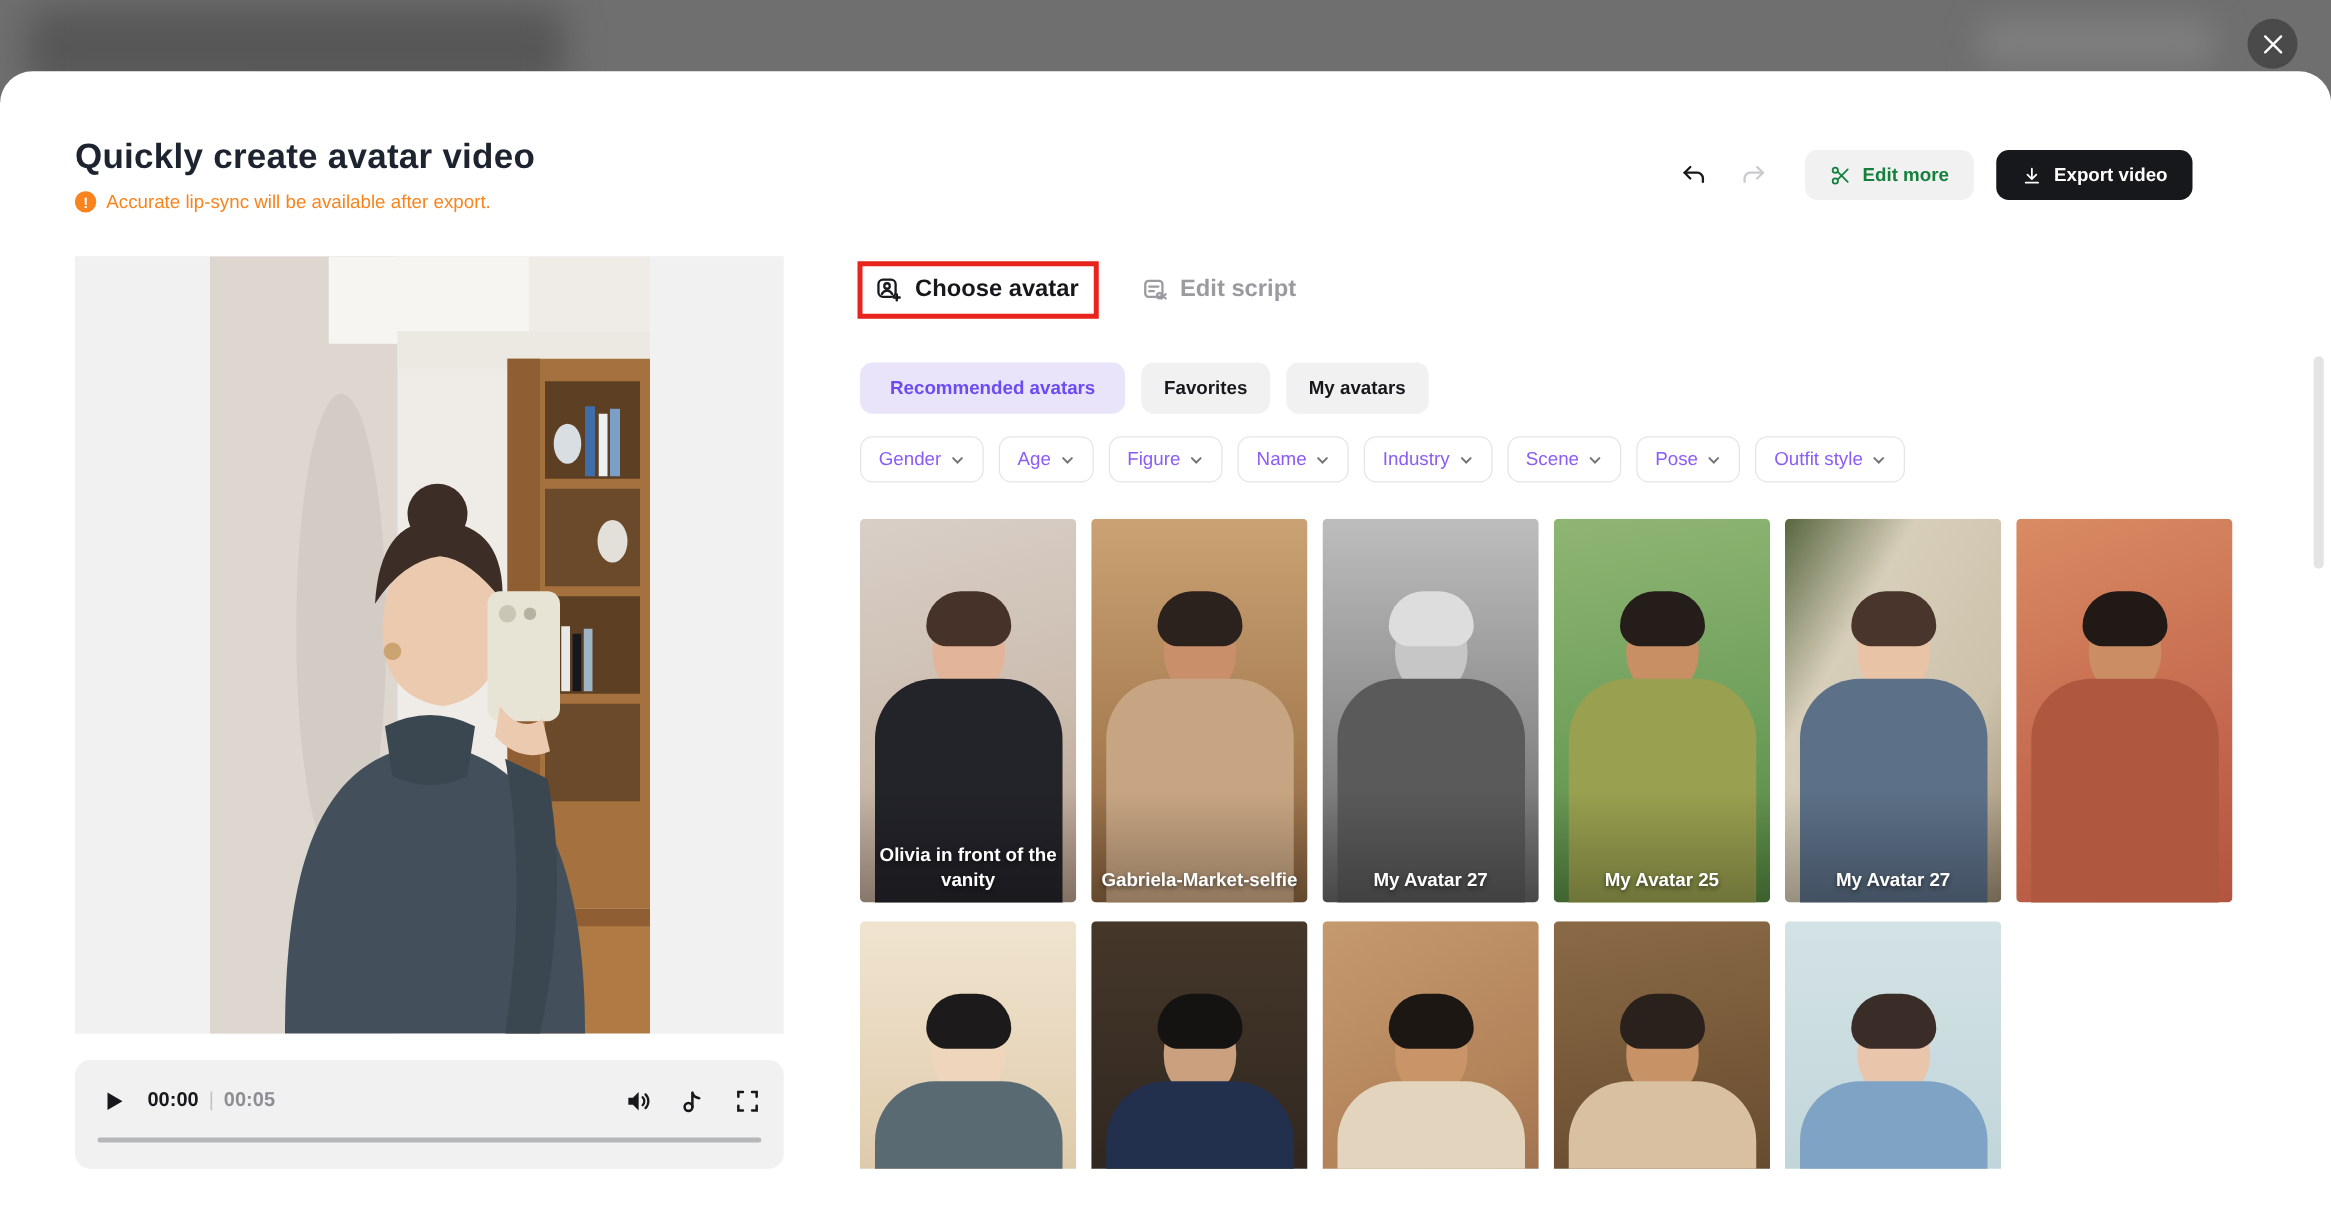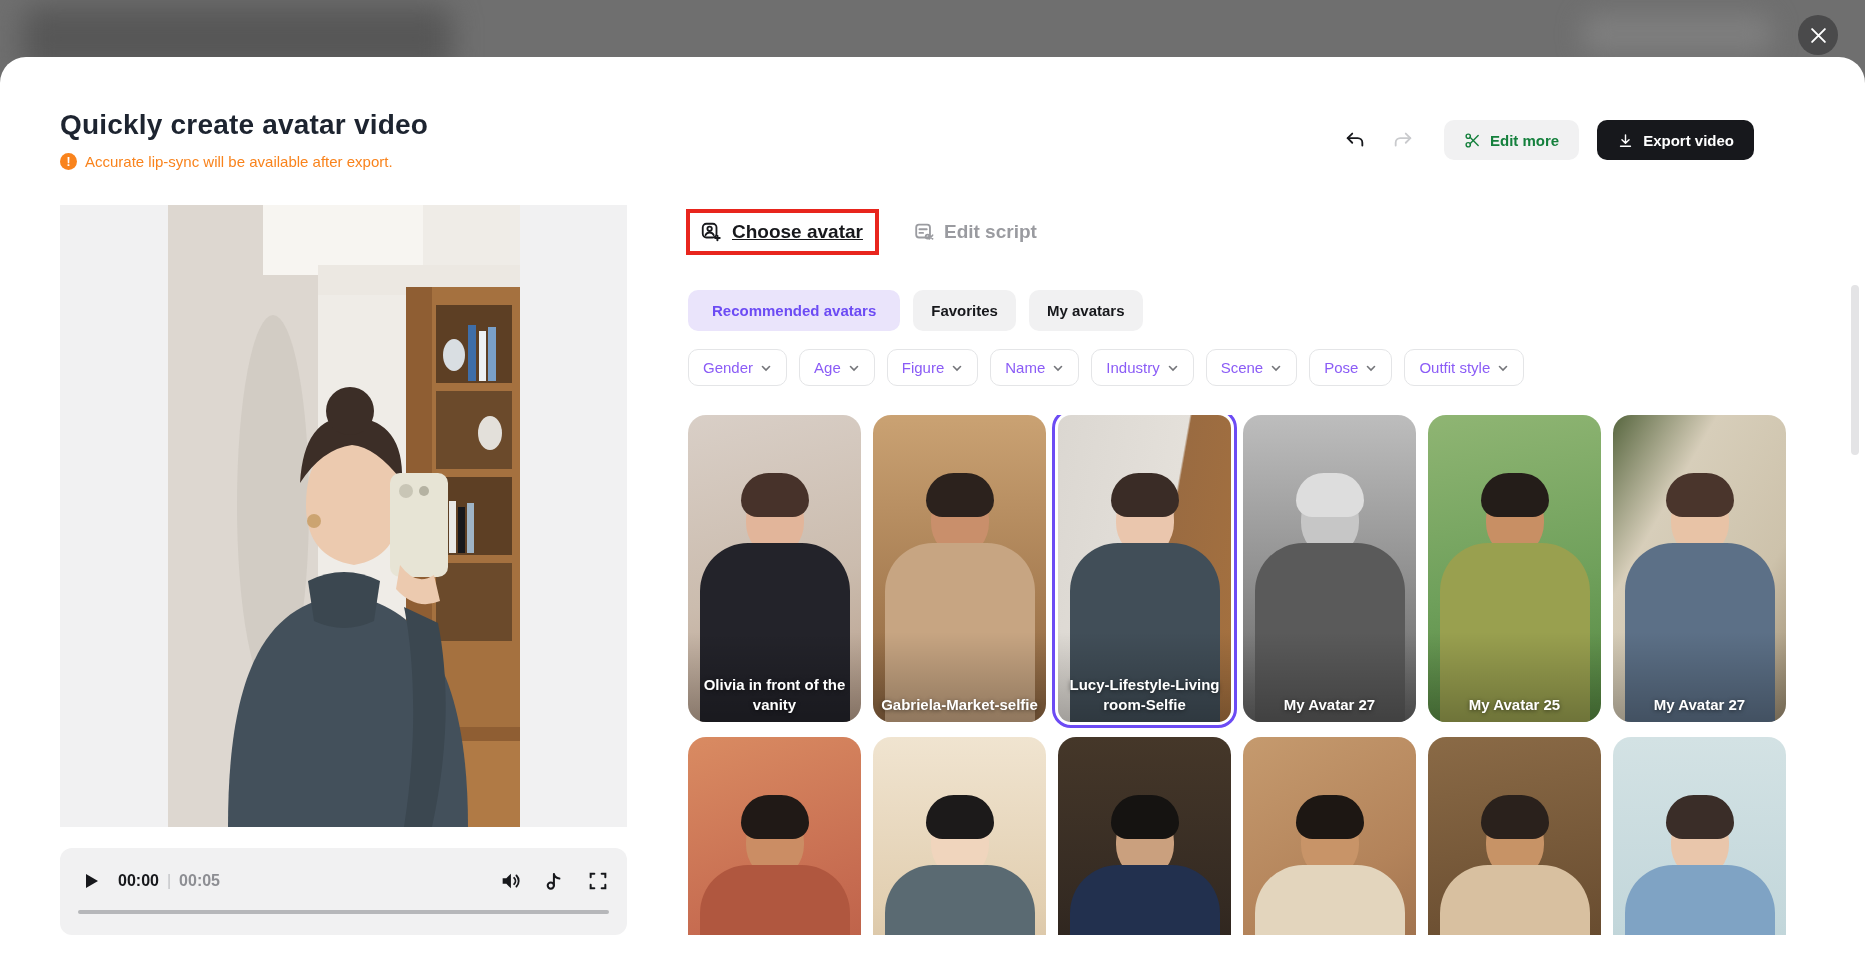--- a/index.html
+++ b/index.html
@@ -51,38 +51,38 @@
   .time-sep { color:#c2c3c6; }
   .time-total { color:#8d8e93;font-weight:bold; }
   .player-right { margin-left:auto; display:flex; align-items:center; gap:22px; color:#17181c; }
   .player-right .icon-btn { width:22px; height:22px; }
   .progress-track { position:absolute; left:18px; right:18px; top:62px; height:4px;
     background:#b6b7ba; border-radius:2px; cursor:pointer; }
 
   
   .step-row { position:absolute; left:686px; top:152px; display:flex; align-items:center; }
   .step-choose { display:flex; align-items:center; gap:10px; border:4px solid #e8251d;
-    padding:8px 12px 8px 10px; color:#17181c; font-size:19px; font-weight:bold;text-decoration:underline; }
+    padding:8px 12px 8px 10px; color:#17181c; font-size:19px; font-weight:bold; }
   .step-edit { display:flex; align-items:center; gap:9px; margin-left:34px; color:#9a9ba0;
     font-size:19px; font-weight:bold; cursor:pointer; }
   .step-row svg { width:22px; height:22px; }
 
   .tab-row { position:absolute; left:688px; top:233px; display:flex; gap:13px; }
   .tab { height:41px; border-radius:10px; padding:0 18px; display:flex; align-items:center;
     font-size:15px; font-weight:bold; cursor:pointer; background:#f1f1f2; color:#17181c; white-space:nowrap; }
   .tab.active { background:#eae4fb; color:#6c4bf4; padding:4px 24px; }
 
   .filter-row { position:absolute; left:688px; top:292px; display:flex; gap:12px; }
   .chip { height:37px; border:1px solid #e4e5e7; border-radius:10px; background:#fff;
     padding:0 14px; display:flex; align-items:center; gap:7px; font-size:15px; color:#8b5cf6; cursor:pointer; white-space:nowrap; }
   .chip svg { width:12px; height:12px; color:#74757a; }
 
   .grid-clip { position:absolute; left:688px; top:358px; width:1110px; height:520px; overflow:hidden; }
   .grid { display:grid; grid-template-columns:repeat(6,173px); gap:15px 12px; }
-  .card { position:relative; width:173px; height:307px; border-radius:18px; overflow:hidden; cursor:pointer; }
+  .card { position:relative; width:173px; height:307px; border-radius:4px; overflow:hidden; cursor:pointer; }
   .card.selected { outline:3px solid #6c4bf4; outline-offset:3px; border-radius:13px; }
   .thumb { position:absolute; inset:0; }
   .shade { position:absolute; left:0; right:0; bottom:0; height:90px;
     background:linear-gradient(180deg, rgba(0,0,0,0) 0%, rgba(0,0,0,.28) 100%); }
   .card-label { position:absolute; left:0; right:0; bottom:8px; padding:0 8px; text-align:center;
     color:#fff; font-size:15px; font-weight:bold; line-height:1.3;
     text-shadow:0 1px 4px rgba(0,0,0,.55); }
 
   
   .person { position:absolute; inset:0; }
@@ -328,28 +328,20 @@
         <div class="card-label">Olivia in front of the vanity</div>
       </div>
       <div class="card">
         <div class="thumb t2">
             <div class="person"></div>
             <div class="torso"></div>
           </div>
         <div class="shade"></div>
         <div class="card-label">Gabriela-Market-selfie</div>
       </div>
-      <div class="card selected">
-        <div class="thumb t3">
-            <div class="person"></div>
-            <div class="torso"></div>
-          </div>
-        <div class="shade"></div>
-        <div class="card-label">Lucy-Lifestyle-Living room-Selfie</div>
-      </div>
       <div class="card">
         <div class="thumb t4">
             <div class="person"></div>
             <div class="torso"></div>
           </div>
         <div class="shade"></div>
         <div class="card-label">My Avatar 27</div>
       </div>
       <div class="card">
         <div class="thumb t5">

